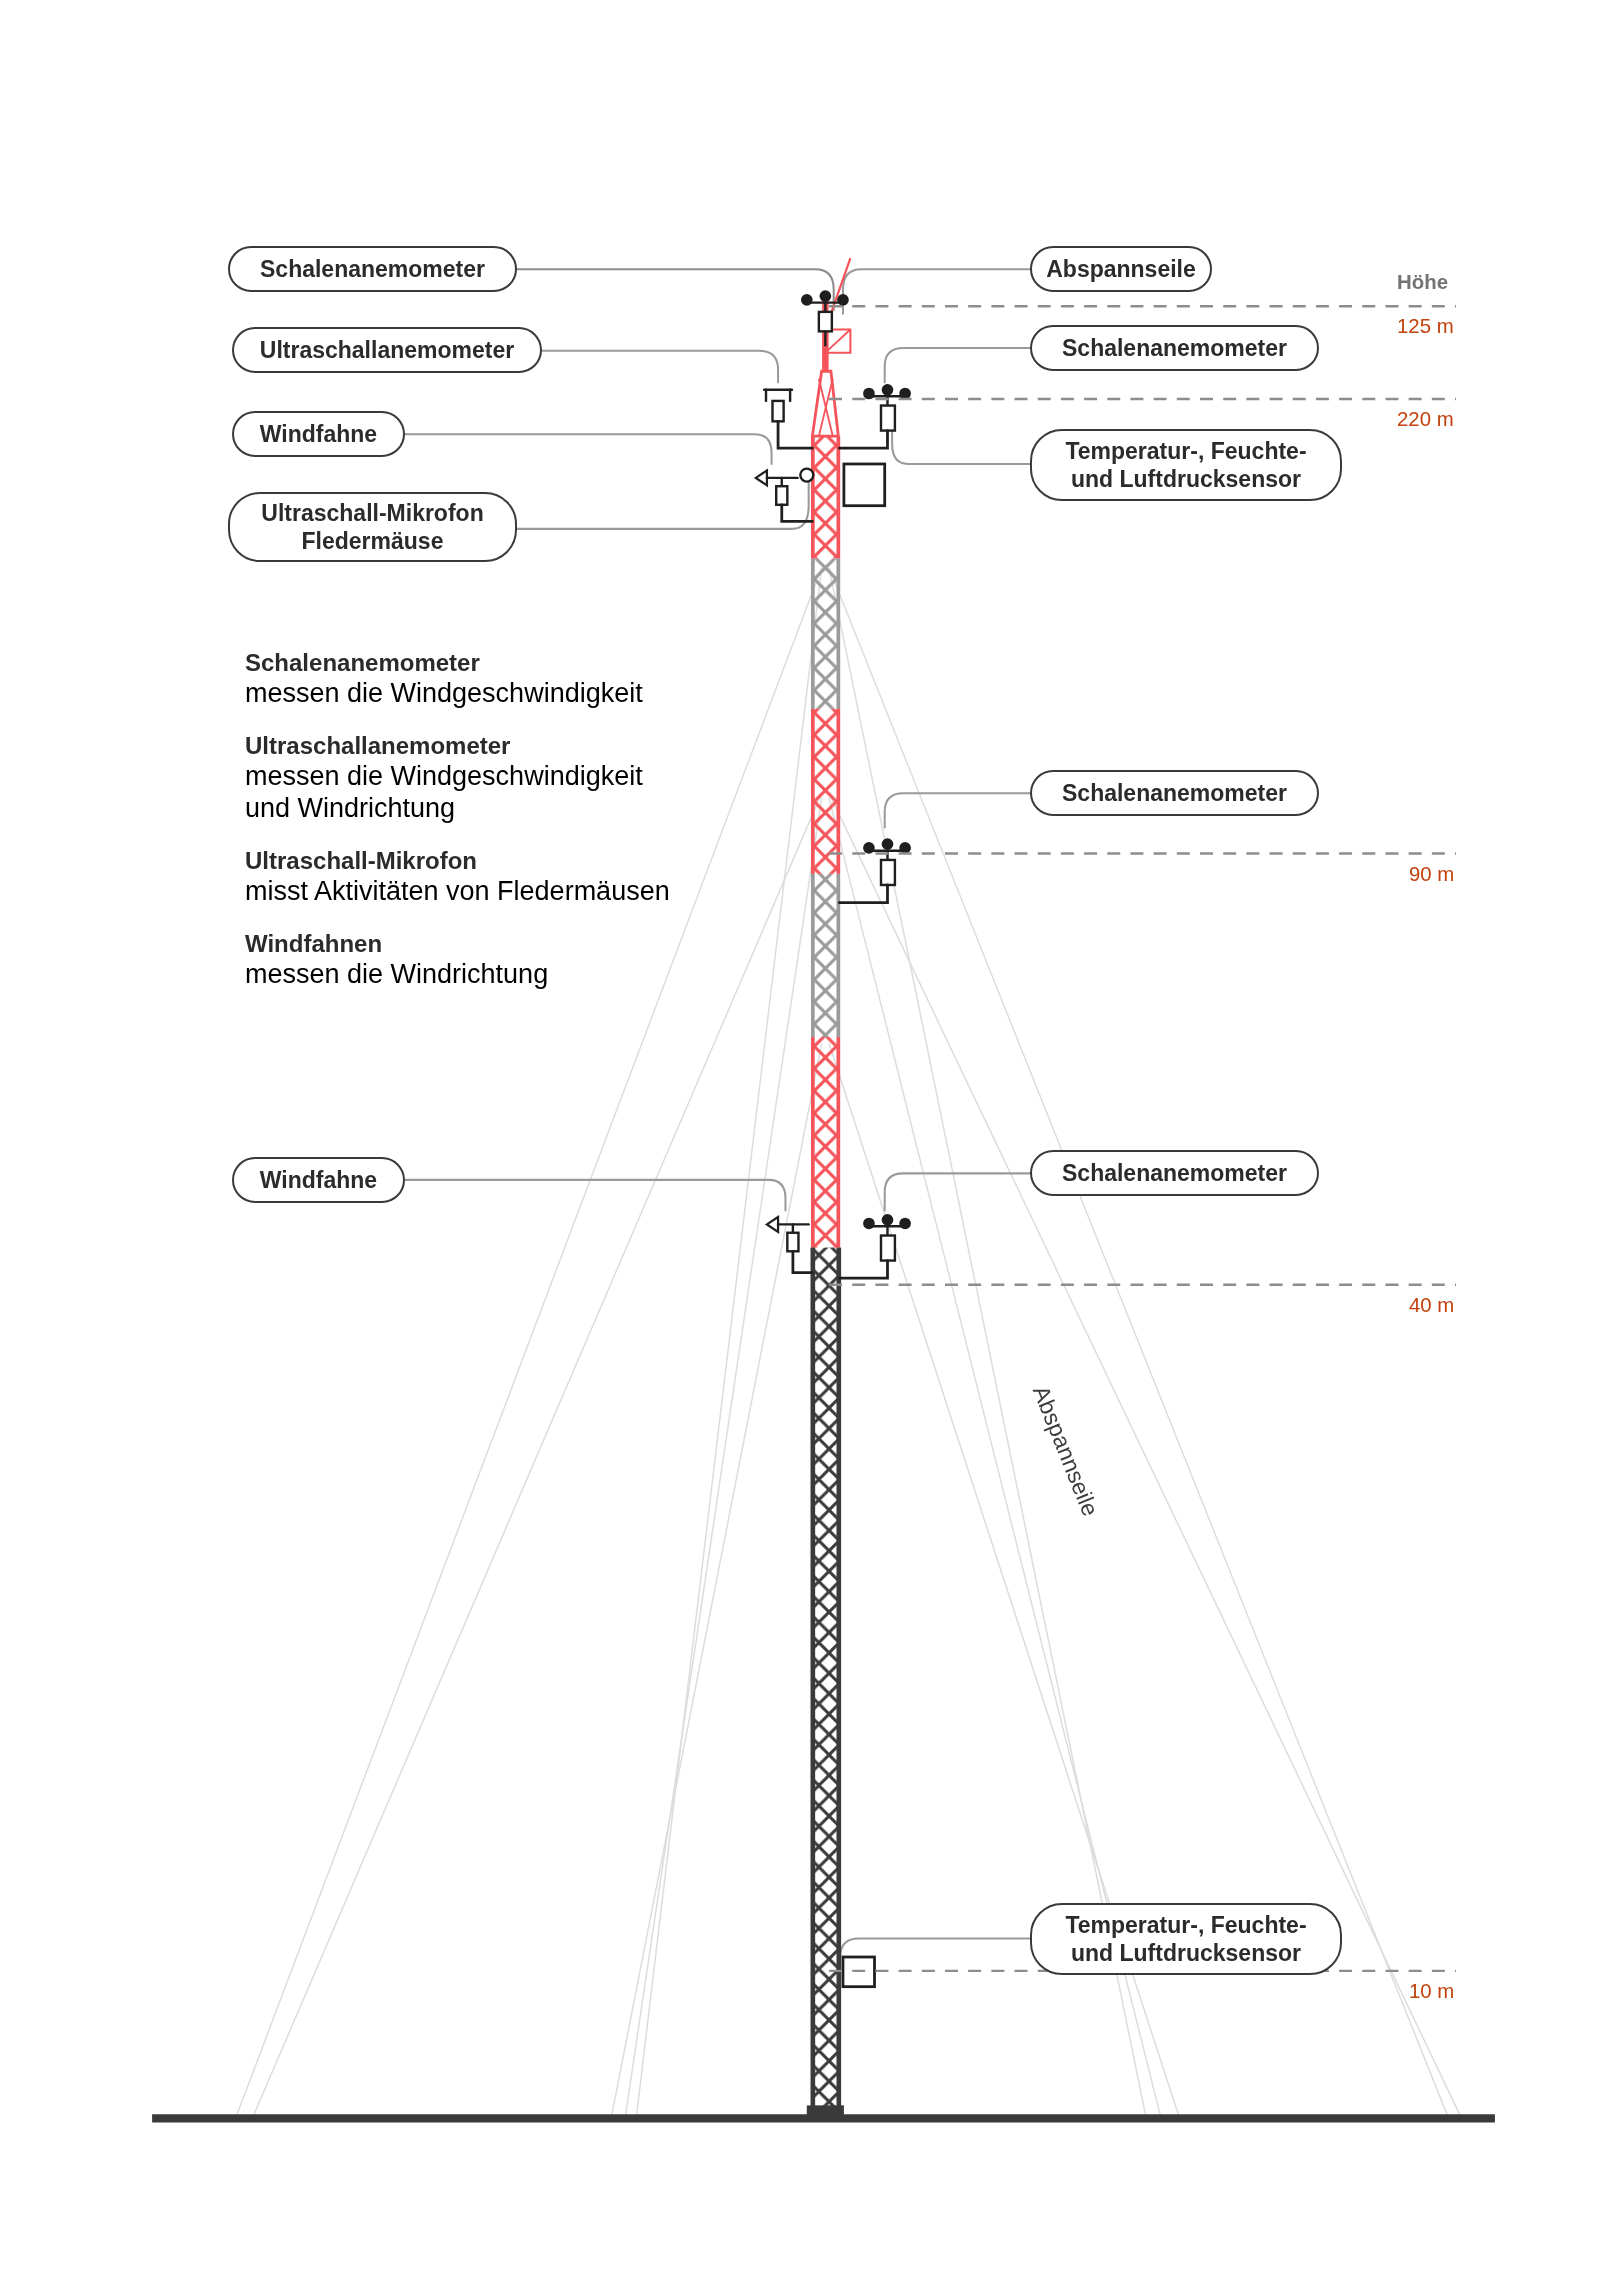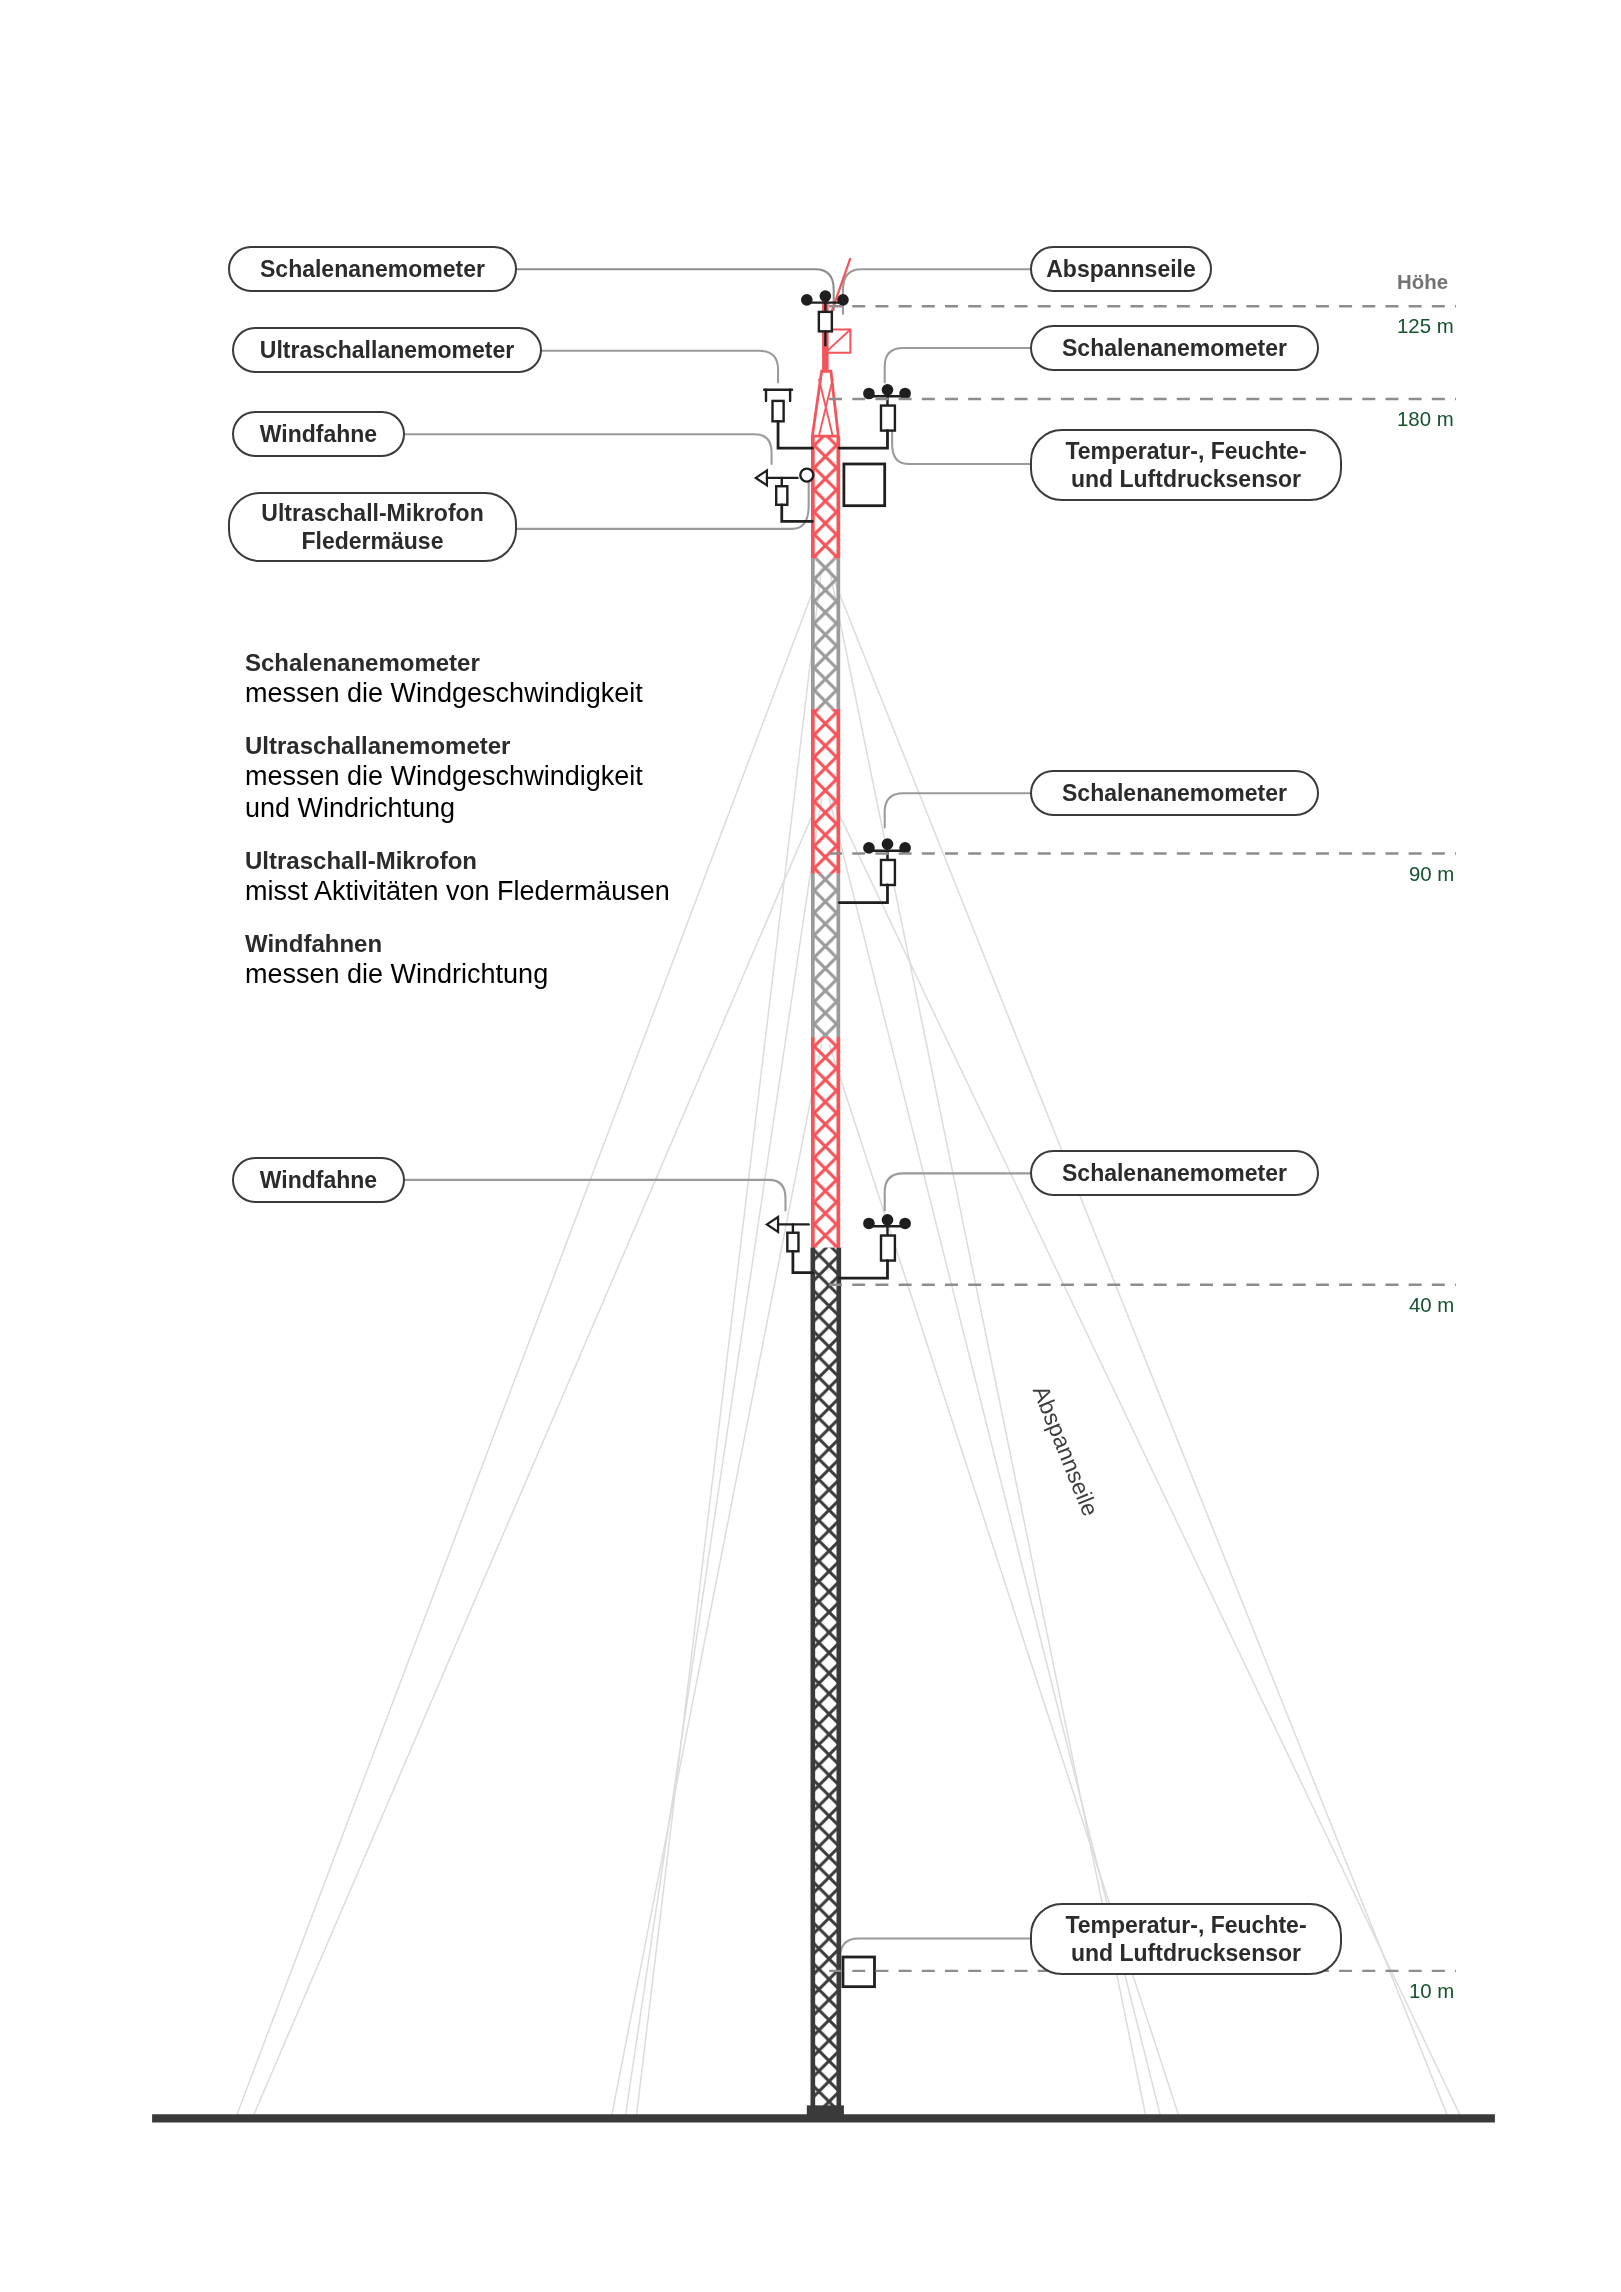--- a/index.html
+++ b/index.html
@@ -16,21 +16,21 @@
   .pill.two{border-radius:32px;padding:3px 22px;}
 
   
   #legend{position:absolute;left:232px;top:649px;width:492px;}
   .lg-blk{margin-bottom:22px;}
   .lg-t{font-weight:bold;font-size:24px;line-height:1.18;color:#2b2b2b;}
   .lg-d{font-weight:normal;font-size:27px;line-height:1.2;color:#000000;}
 
   
   .h-title{position:absolute;font-weight:bold;font-size:20.4px;color:#737373;}
-  .h-lab{position:absolute;font-size:20.4px;color:#14532d;}
+  .h-lab{position:absolute;font-size:20.4px;color:#c2410c;}
 
   .rot-lab{position:absolute;font-size:23px;color:#3d3d3d;
            transform-origin:0 0;transform:rotate(68deg);white-space:nowrap;}
 </style>
 </head>
 <body>
 
 <div id="stage">
 
   <svg class="layer" viewBox="0 0 1748 2472" width="1621" height="2293">
@@ -261,21 +261,21 @@
     </div>
     <div class="lg-blk">
       <div class="lg-t">Windfahnen</div>
       <div class="lg-d">messen die Windrichtung</div>
     </div>
   </div>
 
   <div class="h-title" style="left:1384px;top:271px;">Höhe</div>
 
   <div class="h-lab" style="left:1384px;top:315px;">125 m</div>
-  <div class="h-lab" style="left:1384px;top:408px;">180 m</div>
+  <div class="h-lab" style="left:1384px;top:408px;">220 m</div>
   <div class="h-lab" style="left:1396px;top:863px;">90 m</div>
   <div class="h-lab" style="left:1396px;top:1294px;">40 m</div>
   <div class="h-lab" style="left:1396px;top:1980px;">10 m</div>
 
   <div class="rot-lab" style="left:1039px;top:1382px;">Abspannseile</div>
 
 </div>
 
 
 </body></html>

